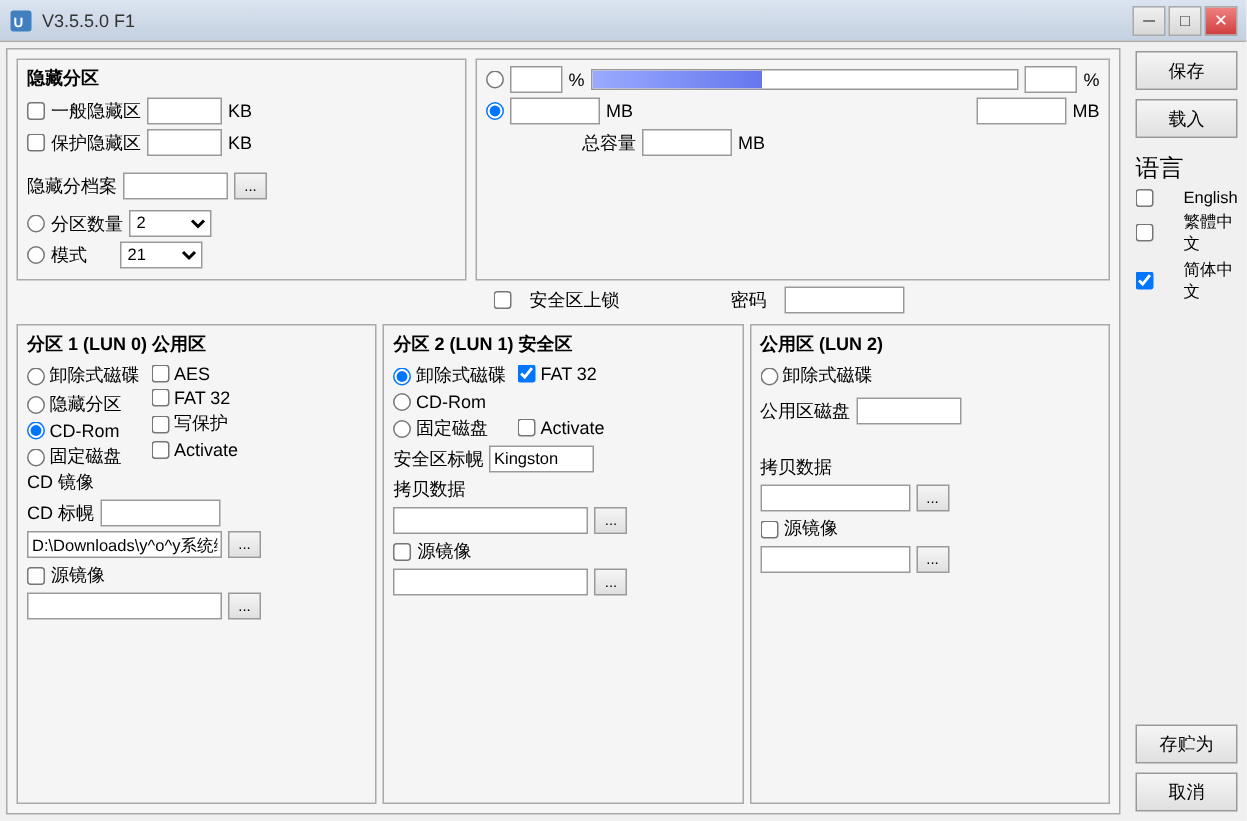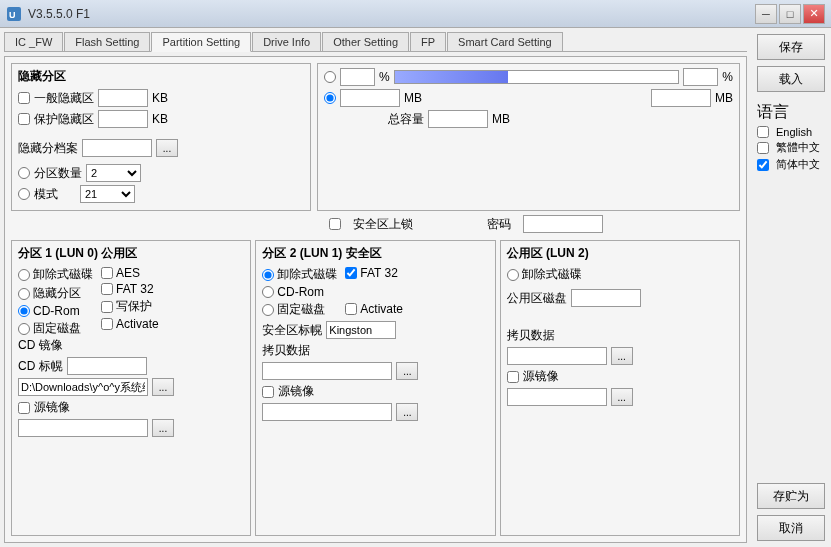--- a/index.html
+++ b/index.html
@@ -227,21 +227,21 @@
       width: 68px;
       margin-top: 4px;
     }
     .lang-label {
       font-size: 16px;
       margin-bottom: 3px;
     }
     .lang-row {
       display: flex;
       align-items: center;
-      gap: 7px;
+      gap: 20px;
       margin-bottom: 2px;
       font-size: 11px;
     }
     .spacer { flex: 1; }
   </style>
 </head>
 <body>
 
 <div class="title-bar">
   <div class="title-bar-left">
@@ -254,29 +254,20 @@
   <div class="title-buttons">
     <button class="title-btn">─</button>
     <button class="title-btn">□</button>
     <button class="title-btn close">✕</button>
   </div>
 </div>
 
 <div class="main-container">
   <div class="content-area">
 
-    <div class="tab-bar">
-      <div class="tab">IC _FW</div>
-      <div class="tab">Flash Setting</div>
-      <div class="tab active">Partition Setting</div>
-      <div class="tab">Drive Info</div>
-      <div class="tab">Other Setting</div>
-      <div class="tab">FP</div>
-      <div class="tab">Smart Card Setting</div>
-    </div>
 
     <div class="main-panel">
 
       <div class="top-row">
 
         <div class="section-box hidden-section">
           <div class="section-title">隐藏分区</div>
           <div class="row">
             <input type="checkbox" style="">
             <span class="label">一般隐藏区</span>

